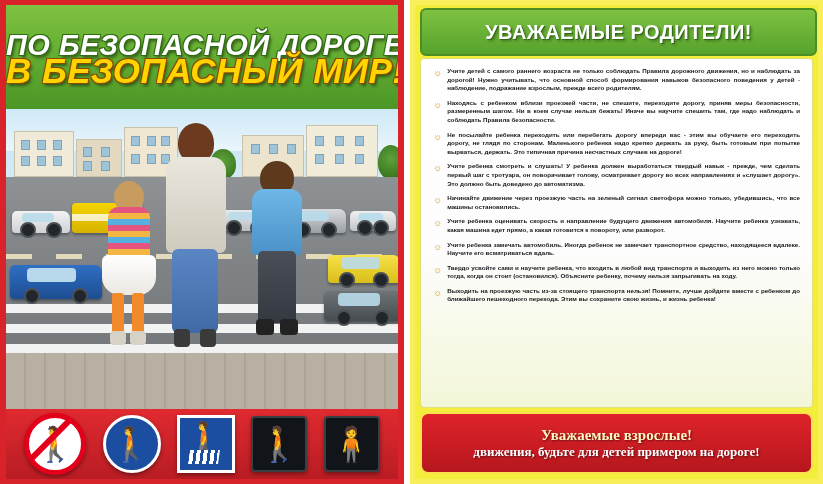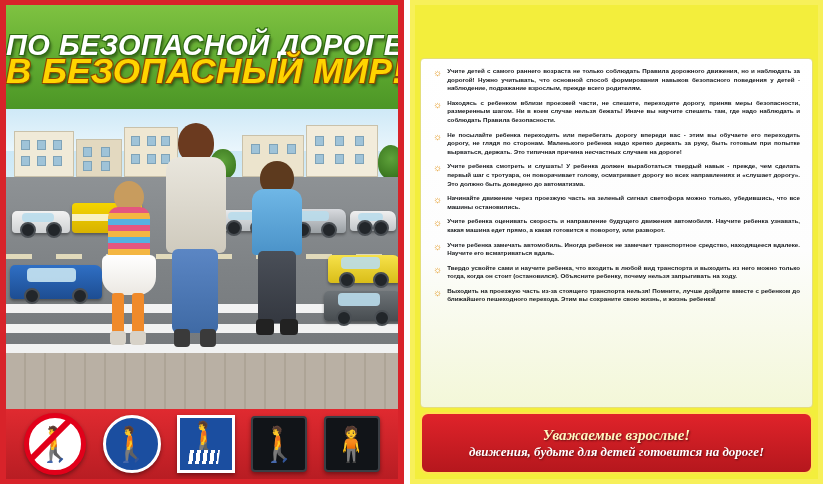--- a/index.html
+++ b/index.html
@@ -287,21 +287,20 @@
     border-radius: 8px;
     border: 2px solid #ffe14d;
     display: flex; flex-direction: column;
     align-items: center; justify-content: center;
     gap: 1px;
     padding: 2px 8px;
     box-sizing: border-box;
   }
   .foot-line {
     font-family: "Liberation Serif", serif;
-    font-style: italic;
     font-weight: bold;
     color: #ffffff;
     font-size: 13px;
     line-height: 15px;
     text-align: right;
     text-shadow: 1px 1px 2px rgba(0,0,0,0.5);
     white-space: nowrap;
   }
   .foot-line.big { font-size: 15px; color:#fff6c0; }
 </style>
@@ -453,20 +452,23 @@
           <span class="walk-glyph" style="color:#ff3b30;">🧍</span>
         </div>
       </div>
 
     </div>
   </div>
 
   <div class="poster-right">
     <div class="right-border"></div>
 
+    <div class="right-head">
+      <h1>УВАЖАЕМЫЕ РОДИТЕЛИ!</h1>
+    </div>
 
     <div class="right-body">
       <div class="tip">
         <span class="tip-bullet">☼</span>
         <span class="tip-text">Учите детей с самого раннего возраста не только соблюдать Правила дорожного движения, но и наблюдать за дорогой! Нужно учитывать, что основной способ формирования навыков безопасного поведения у детей - наблюдение, подражание взрослым, прежде всего родителям.</span>
       </div>
       <div class="tip">
         <span class="tip-bullet">☼</span>
         <span class="tip-text">Находясь с ребенком вблизи проезжей части, не спешите, переходите дорогу, приняв меры безопасности, размеренным шагом. Ни в коем случае нельзя бежать! Иначе вы научите спешить там, где надо наблюдать и соблюдать Правила безопасности.</span>
       </div>
@@ -495,17 +497,17 @@
         <span class="tip-text">Твердо усвойте сами и научите ребенка, что входить в любой вид транспорта и выходить из него можно только тогда, когда он стоит (остановился). Объясните ребенку, почему нельзя запрыгивать на ходу.</span>
       </div>
       <div class="tip">
         <span class="tip-bullet">☼</span>
         <span class="tip-text">Выходить на проезжую часть из-за стоящего транспорта нельзя! Помните, лучше дойдите вместе с ребенком до ближайшего пешеходного перехода. Этим вы сохраните свою жизнь, и жизнь ребенка!</span>
       </div>
     </div>
 
     <div class="right-foot">
       <div class="foot-line big">Уважаемые взрослые!</div>
-      <div class="foot-line">движения, будьте для детей готовится на дороге!</div>
+      <div class="foot-line">движения, будьте для детей примером на дороге!</div>
     </div>
   </div>
 
 </div>
 
 </body></html>

